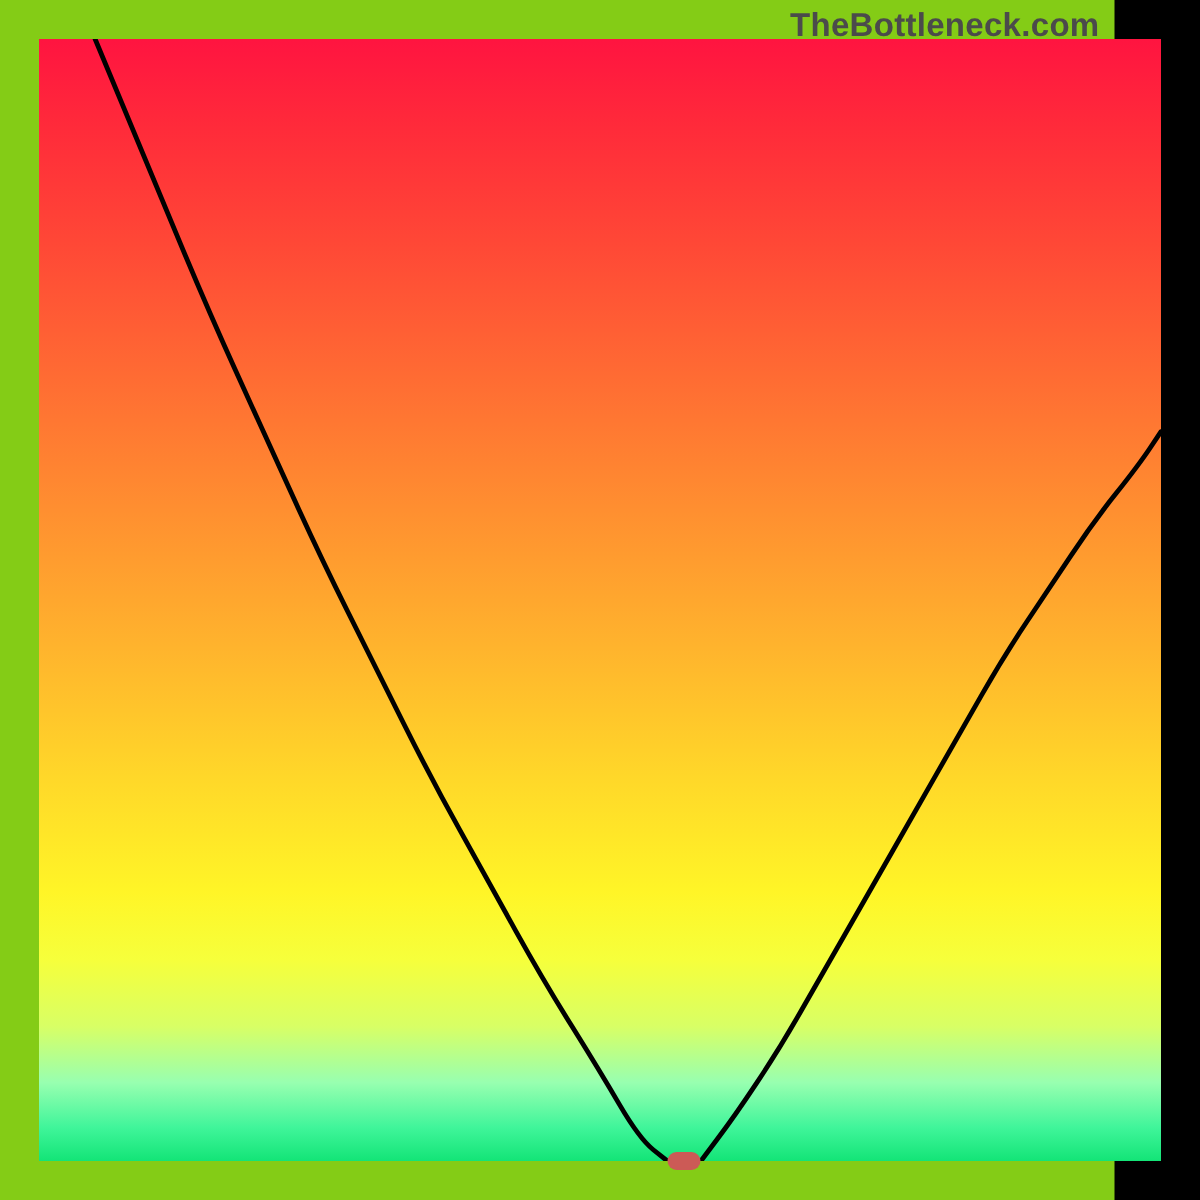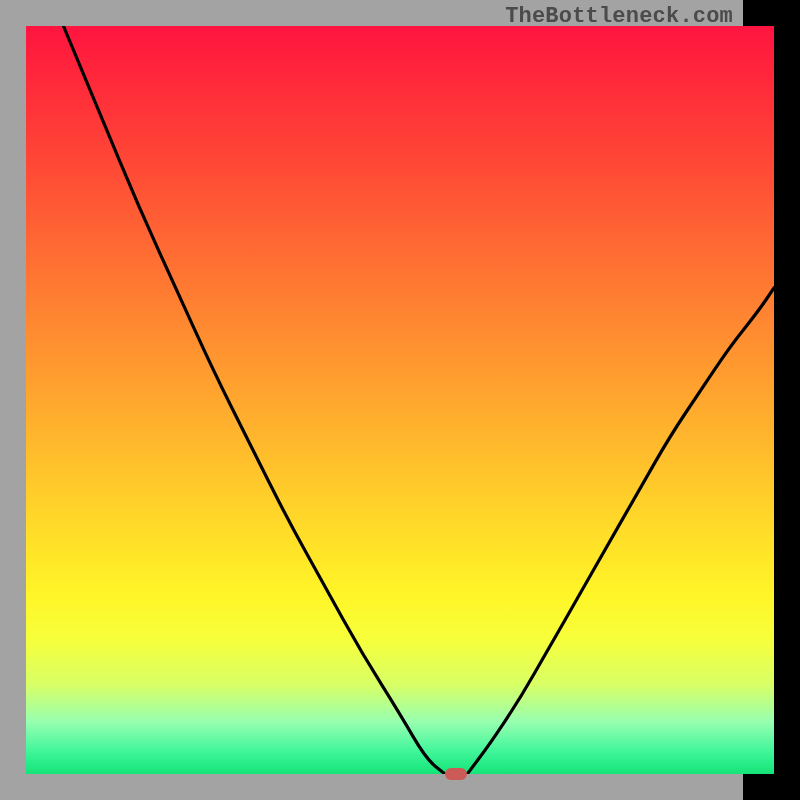--- a/index.html
+++ b/index.html
@@ -8,22 +8,21 @@
     width: 800px;
     height: 800px;
     background: #000;
     overflow: hidden;
     font-family: Arial, Helvetica, sans-serif;
   }
   .frame {
     position: relative;
     width: 743px;
     height: 800px;
-    background: #a3a3a3;
-    font-family: Liberation Mono, monospace;
+    background: #84cc16;
   }
   .watermark {
     position: absolute;
     top: 4px;
     right: 10px;
     color: #4b4b4b;
     font-size: 22px;
     font-weight: 600;
     letter-spacing: 0.2px;
     z-index: 5;

